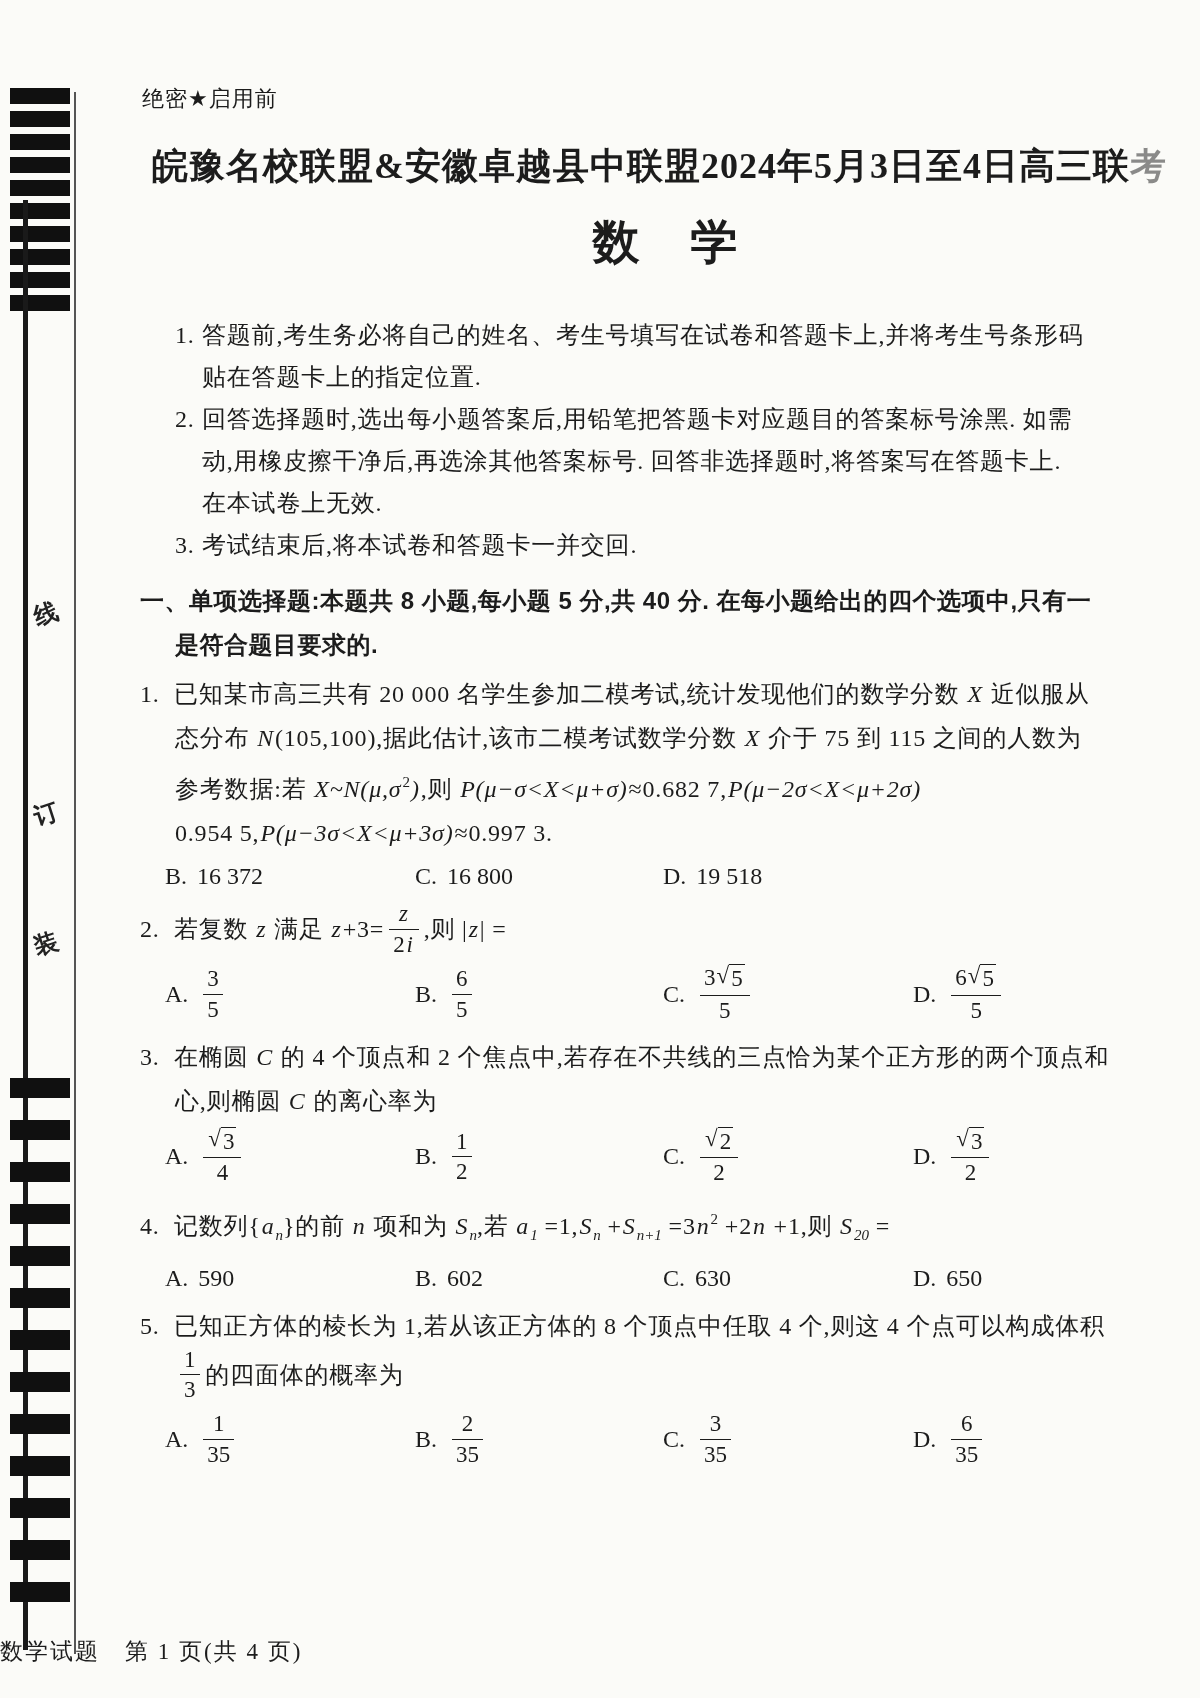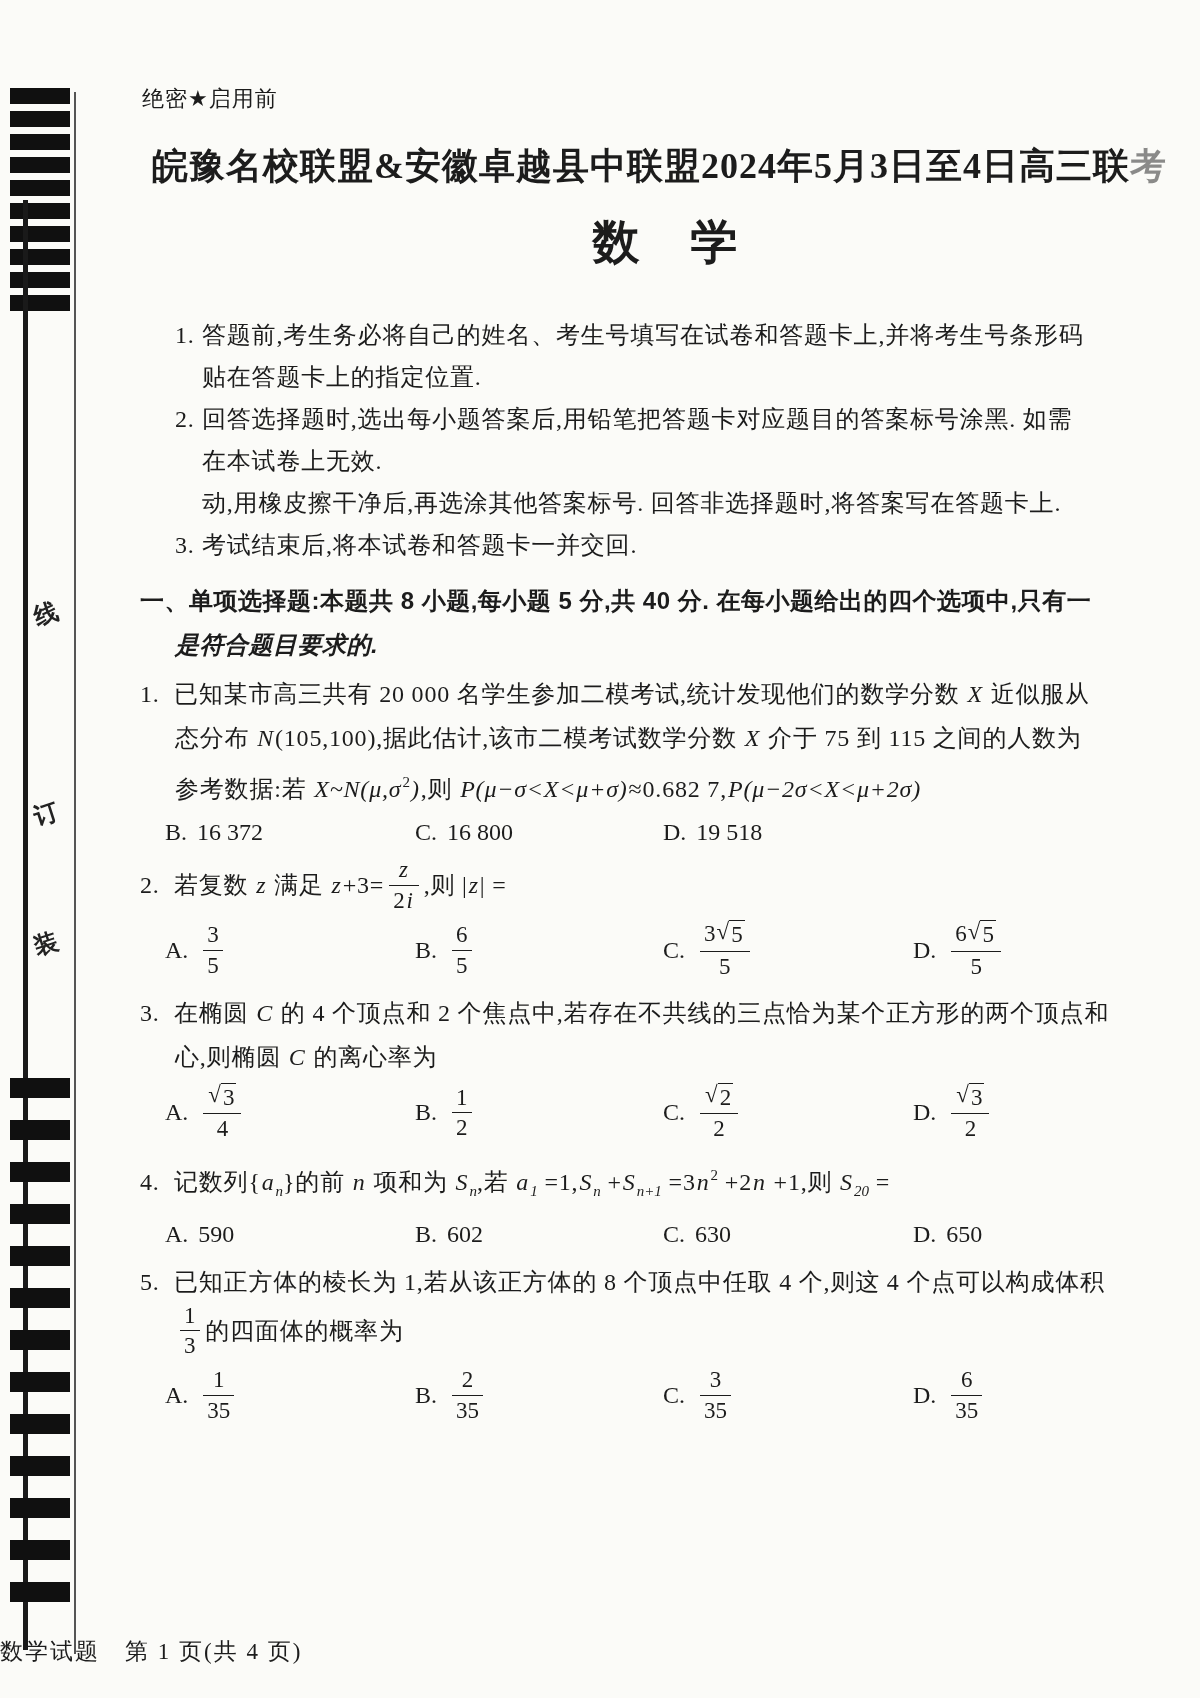--- a/index.html
+++ b/index.html
@@ -28,21 +28,21 @@
   .subject{font-size:47px;font-weight:700;text-align:center;letter-spacing:2px;margin:0 0 40px 0;}
   .notice-head{font-family:"Liberation Sans","DejaVu Sans",sans-serif;font-weight:700;
                font-size:24px;margin:0 0 6px 2px;}
   .n-line{font-size:24px;line-height:42px;letter-spacing:.8px;}
   .n-line.first{padding-left:35px;}
   .n-num{display:inline-block;width:27px;}
   .n-line.cont{padding-left:62px;}
   .sec-head{font-family:"Liberation Sans","DejaVu Sans",sans-serif;font-weight:700;
             font-size:24px;margin-top:13px;letter-spacing:.5px;}
   .sh1,.sh2{line-height:44px;}
-  .sh2{padding-left:35px;font-style:italic;}
+  .sh2{padding-left:35px;}
   .q{margin-top:5px;}
   .q-line{font-size:24px;line-height:44px;letter-spacing:.8px;}
   .q-line.cont{padding-left:35px;}
   .q-num{display:inline-block;min-width:34px;}
   .opts{display:grid;grid-template-columns:250px 248px 250px 1fr;padding-left:25px;
         font-size:24px;line-height:42px;margin:0 0 4px 0;align-items:center;}
   .opts.tall{margin:6px 0 8px 0;}
   .opt-label{margin-right:10px;}
   
   .sg-m{font-style:italic;font-family:"Liberation Serif","DejaVu Serif",serif;padding:0 1px;}
@@ -101,35 +101,36 @@
     <div class="classified">绝密★启用前</div>
 
     <div class="exam-title"><span>皖豫名校联盟&amp;安徽卓越县中联盟2024年5月3日至4日高三联</span><span class="faded">考</span></div>
 
     <div class="subject">数　学</div>
 
     <div class="notice">
       <div class="n-line first"><span class="n-num">1.</span><span>答题前,考生务必将自己的姓名、考生号填写在试卷和答题卡上,并将考生号条形码</span></div>
       <div class="n-line cont"><span>贴在答题卡上的指定位置.</span></div>
       <div class="n-line first"><span class="n-num">2.</span><span>回答选择题时,选出每小题答案后,用铅笔把答题卡对应题目的答案标号涂黑. 如需</span></div>
+      <div class="n-line cont"><span>动,用橡皮擦干净后,再选涂其他答案标号. 回答非选择题时,将答案写在答题卡上.</span></div>
       <div class="n-line cont"><span>在本试卷上无效.</span></div>
-      <div class="n-line cont"><span>动,用橡皮擦干净后,再选涂其他答案标号. 回答非选择题时,将答案写在答题卡上.</span></div>
       <div class="n-line first"><span class="n-num">3.</span><span>考试结束后,将本试卷和答题卡一并交回.</span></div>
     </div>
 
     <div class="sec-head">
       <div class="sh1">一、单项选择题:本题共 8 小题,每小题 5 分,共 40 分. 在每小题给出的四个选项中,只有一</div>
       <div class="sh2">是符合题目要求的.</div>
     </div>
 
     <div id="questions">
         <div class="q">
           <div class="q-line"><span class="q-num">1.</span><span class="sg-t">已知某市高三共有 20 000 名学生参加二模考试,统计发现他们的数学分数 </span><span class="sg-m">X</span><span class="sg-t"> 近似服从</span></div>
           <div class="q-line cont"><span class="sg-t">态分布 </span><span class="sg-m">N</span><span class="sg-t">(105,100),据此估计,该市二模考试数学分数 </span><span class="sg-m">X</span><span class="sg-t"> 介于 75 到 115 之间的人数为</span></div>
           <div class="q-line cont"><span class="sg-t">参考数据:若 </span><span class="sg-m">X~N(μ,σ</span><span class="sg-sup">2</span><span class="sg-m">)</span><span class="sg-t">,则 </span><span class="sg-m">P(μ−σ&lt;X&lt;μ+σ)</span><span class="sg-t">≈0.682 7,</span><span class="sg-m">P(μ−2σ&lt;X&lt;μ+2σ)</span></div>
+          <div class="q-line cont"><span class="sg-t">0.954 5,</span><span class="sg-m">P(μ−3σ&lt;X&lt;μ+3σ)</span><span class="sg-t">≈0.997 3.</span></div>
           <div class="opts">
             <span class="opt"><span class="opt-label">B.</span><span class="sg-t">16 372</span></span>
             <span class="opt"><span class="opt-label">C.</span><span class="sg-t">16 800</span></span>
             <span class="opt"><span class="opt-label">D.</span><span class="sg-t">19 518</span></span>
           </div>
         </div>
         <div class="q">
           <div class="q-line"><span class="q-num">2.</span><span class="sg-t">若复数 </span><span class="sg-m">z</span><span class="sg-t"> 满足 </span><span class="sg-m">z</span><span class="sg-t">+3=</span><span class="frac">
               <span class="fn">
                 <span class="sg-m">z</span>

